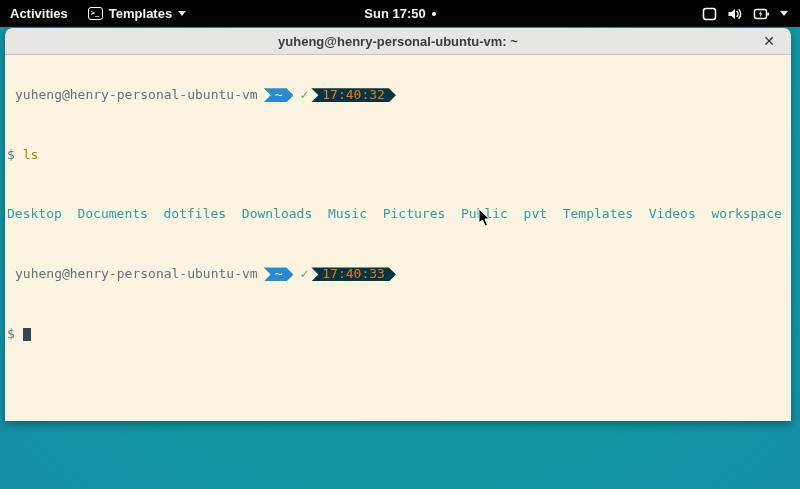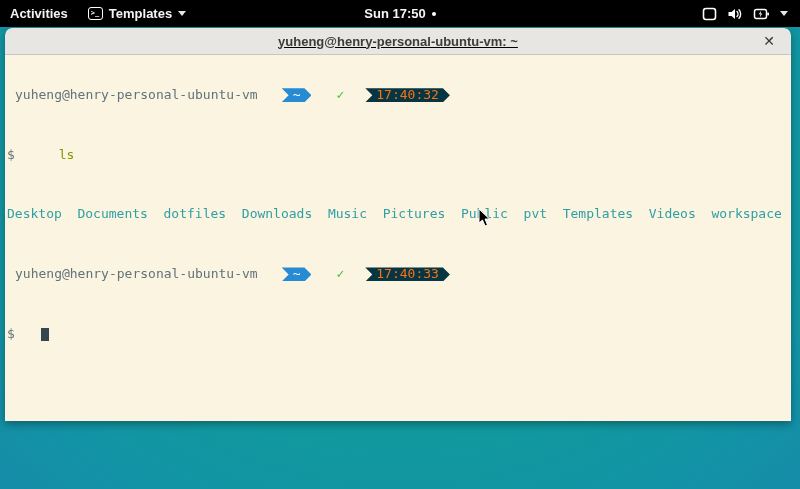--- a/index.html
+++ b/index.html
@@ -50,34 +50,33 @@
     position:absolute;left:5px;top:28px;width:786px;height:393px;
     border-radius:7px 7px 0 0;
     box-shadow:0 3px 8px rgba(0,0,0,.35);
     display:flex;flex-direction:column;overflow:hidden;
   }
   .titlebar{
     height:27px;background:var(--titlebar-bg);
     border-bottom:1px solid #c9c6c1;border-radius:7px 7px 0 0;
     display:flex;align-items:center;justify-content:center;position:relative;
     flex:0 0 auto;
-    text-decoration:underline;
   }
   .titlebar .title{font-size:13px;font-weight:700;color:#3d3d3d;}
   .close-btn{
     position:absolute;right:14px;top:50%;transform:translateY(-50%);
     background:none;border:none;font-size:14px;line-height:1;color:#34373a;
     cursor:default;padding:2px;font-family:"DejaVu Sans",sans-serif;
   }
   .term{
     flex:1;background:var(--terminal-bg);
     font-family:"DejaVu Sans Mono",monospace;font-size:13px;
     padding:3px 0 0 2px;white-space:pre;overflow:hidden;
   }
-  .line{height:14.7px;line-height:14.7px;display:flex;align-items:center;white-space:pre;gap:18px;}
+  .line{height:14.7px;line-height:14.7px;display:flex;align-items:center;white-space:pre;}
   .user{color:var(--prompt-gray);padding-left:8px;}
   .pl{display:inline-flex;align-items:center;height:14px;padding:0 11px;
     clip-path:polygon(0 0, calc(100% - 7px) 0, 100% 50%, calc(100% - 7px) 100%, 0 100%, 7px 50%);
     color:#ffffff;}
   .pl.blue{background:var(--powerline-blue);margin-left:6px;}
   .pl.dark{background:var(--powerline-dark);color:#f97316;margin-left:3px;}
   .check{color:var(--check-green);margin-left:7px;font-weight:700;}
   .psym{color:var(--prompt-gray);}
   .cmd{color:var(--command-green);text-align:right;}
   .dirs{color:var(--dir-teal);}

